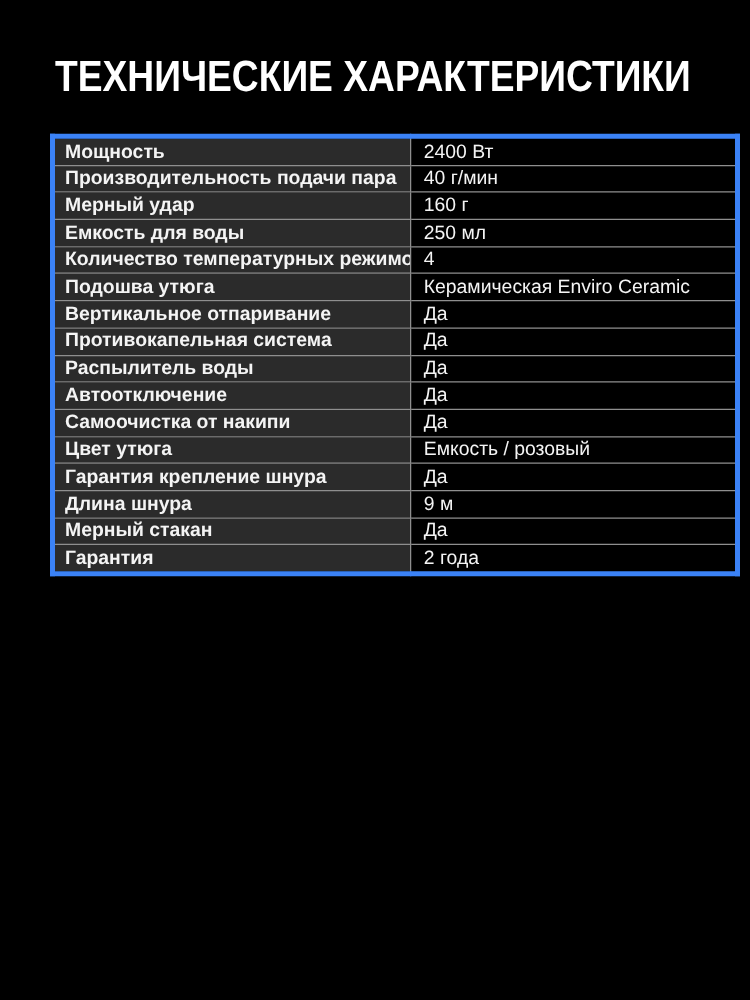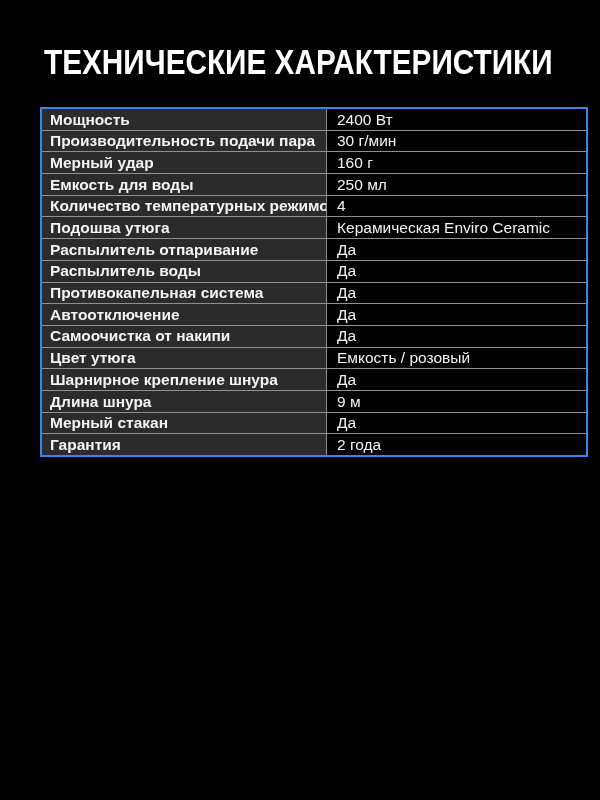--- a/index.html
+++ b/index.html
@@ -28,21 +28,21 @@
     transform: scaleX(0.85);
     transform-origin: left top;
   }
   table.spec-table {
     position: absolute;
     left: 40px;
     top: 107px;
     width: 517px;
     border-collapse: collapse;
     table-layout: fixed;
-    border: 2px solid #3b82f6;
+    border: 4px solid #3b82f6;
   }
   table.spec-table td {
     border: 1px solid #8f8f8f;
     height: 20.7px;
     color: #f4f4f4;
     font-size: 15.5px;
     line-height: 1;
     vertical-align: middle;
     white-space: nowrap;
     overflow: hidden;
@@ -66,64 +66,64 @@
 <h1 class="page-title">ТЕХНИЧЕСКИЕ ХАРАКТЕРИСТИКИ</h1>
 
 <table class="spec-table">
   <tbody>
     <tr>
       <td class="spec-label">Мощность</td>
       <td class="spec-value">2400 Вт</td>
     </tr>
     <tr>
       <td class="spec-label">Производительность подачи пара</td>
-      <td class="spec-value">30 г/мин</td>
+      <td class="spec-value">40 г/мин</td>
     </tr>
     <tr>
       <td class="spec-label">Мерный удар</td>
       <td class="spec-value">160 г</td>
     </tr>
     <tr>
       <td class="spec-label">Емкость для воды</td>
       <td class="spec-value">250 мл</td>
     </tr>
     <tr>
       <td class="spec-label">Количество температурных режимов</td>
       <td class="spec-value">4</td>
     </tr>
     <tr>
       <td class="spec-label">Подошва утюга</td>
       <td class="spec-value">Керамическая Enviro Ceramic</td>
     </tr>
     <tr>
-      <td class="spec-label">Распылитель отпаривание</td>
+      <td class="spec-label">Вертикальное отпаривание</td>
+      <td class="spec-value">Да</td>
+    </tr>
+    <tr>
+      <td class="spec-label">Противокапельная система</td>
       <td class="spec-value">Да</td>
     </tr>
     <tr>
       <td class="spec-label">Распылитель воды</td>
-      <td class="spec-value">Да</td>
-    </tr>
-    <tr>
-      <td class="spec-label">Противокапельная система</td>
       <td class="spec-value">Да</td>
     </tr>
     <tr>
       <td class="spec-label">Автоотключение</td>
       <td class="spec-value">Да</td>
     </tr>
     <tr>
       <td class="spec-label">Самоочистка от накипи</td>
       <td class="spec-value">Да</td>
     </tr>
     <tr>
       <td class="spec-label">Цвет утюга</td>
       <td class="spec-value">Емкость / розовый</td>
     </tr>
     <tr>
-      <td class="spec-label">Шарнирное крепление шнура</td>
+      <td class="spec-label">Гарантия крепление шнура</td>
       <td class="spec-value">Да</td>
     </tr>
     <tr>
       <td class="spec-label">Длина шнура</td>
       <td class="spec-value">9 м</td>
     </tr>
     <tr>
       <td class="spec-label">Мерный стакан</td>
       <td class="spec-value">Да</td>
     </tr>

